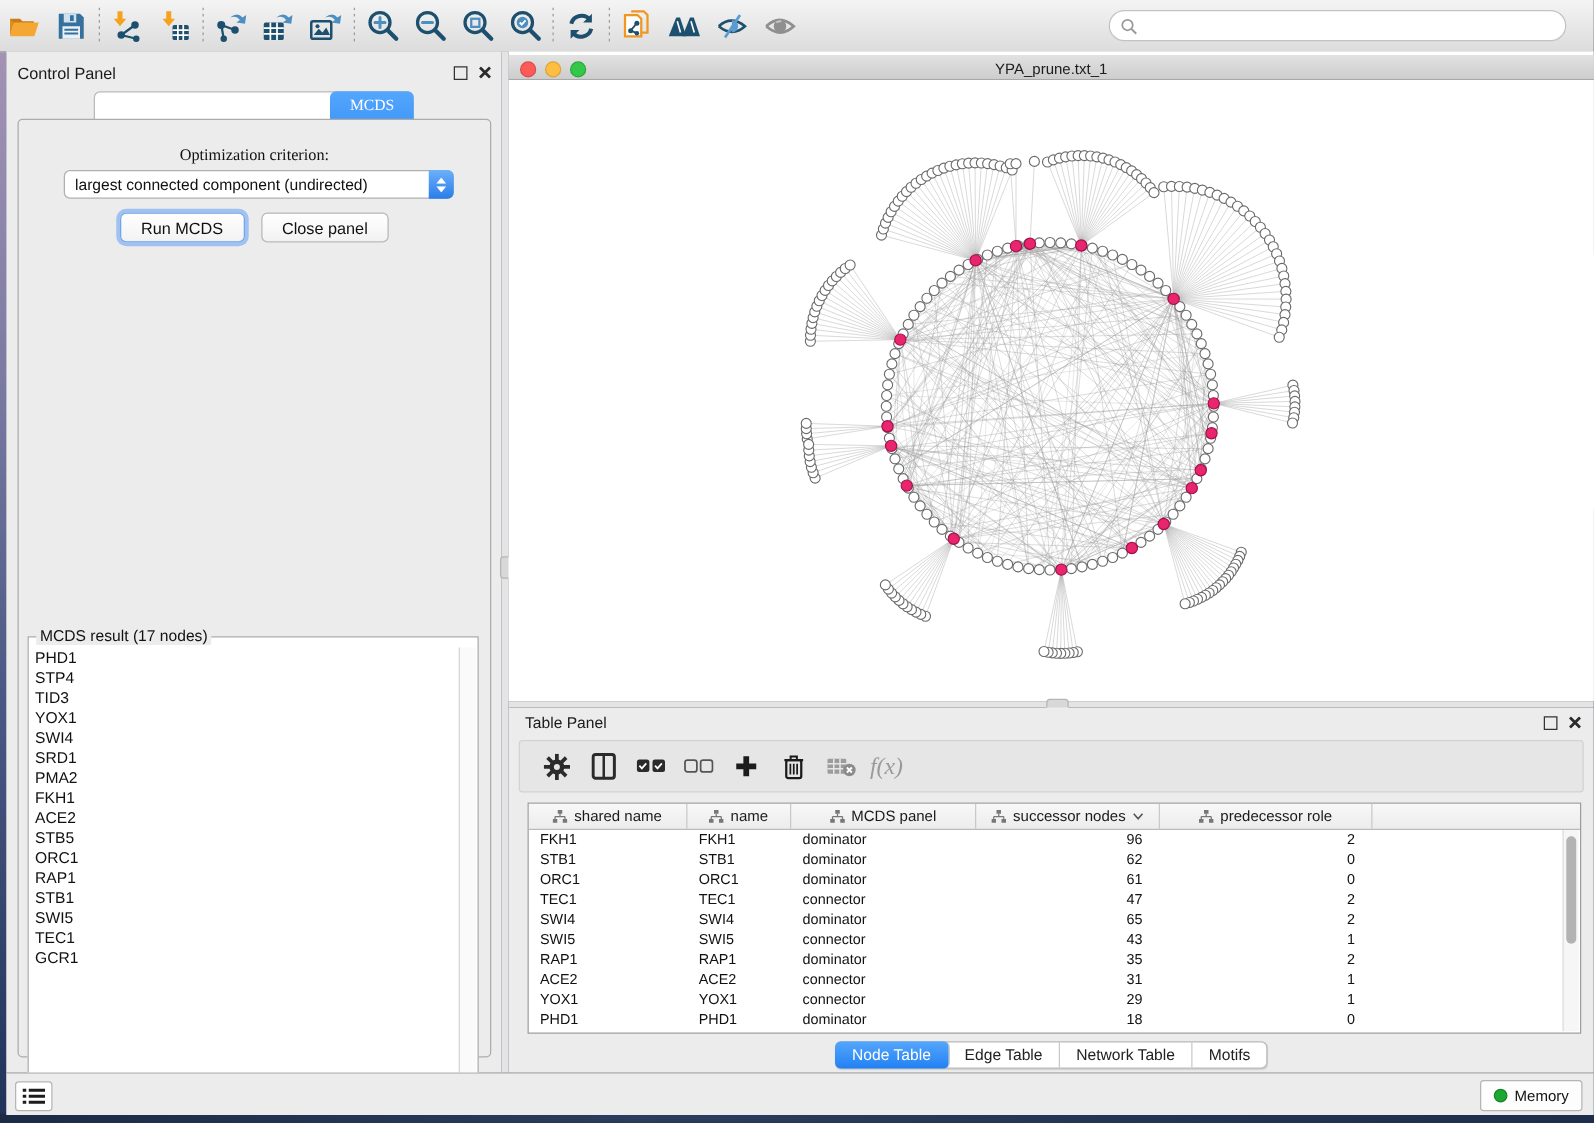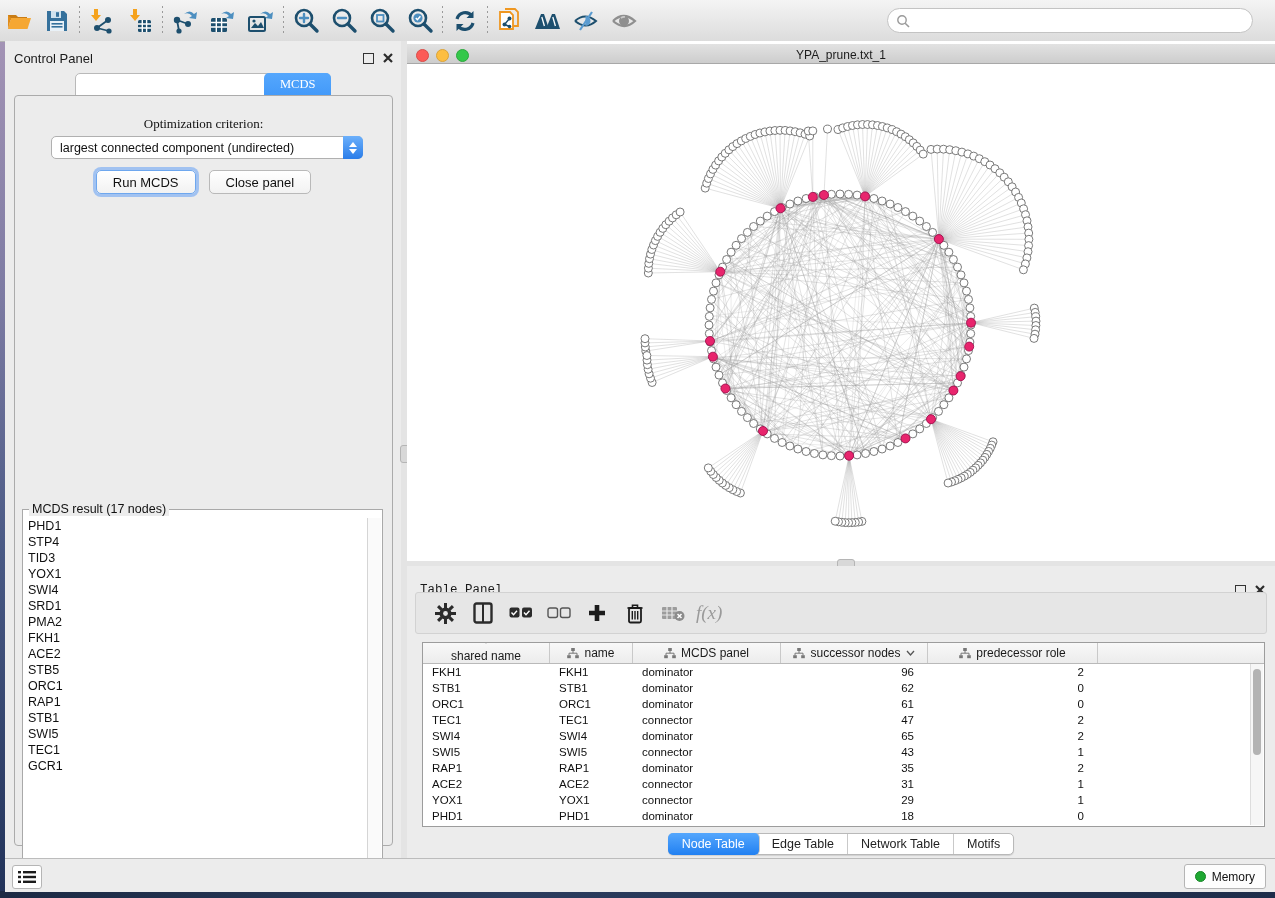--- a/index.html
+++ b/index.html
@@ -64,21 +64,21 @@
   .net-titlebar{position:absolute;left:0;top:3px;width:100%;height:20px;
     background:linear-gradient(180deg,#e2e2e2,#cdcdcd);border-bottom:1px solid #a8a8a8;box-sizing:border-box;}
   .tl{position:absolute;top:5px;width:11px;height:11px;border-radius:50%;}
   .tl.red{left:9px;background:#fc5b57;border:0.5px solid #d94c48;}
   .tl.yellow{left:29px;background:#fdbe41;border:0.5px solid #dba338;}
   .tl.green{left:49px;background:#34c84a;border:0.5px solid #2aa83d;}
   .net-title{position:absolute;left:0;top:3px;width:100%;text-align:center;font-size:12px;color:#1c1c1c;line-height:17px;}
   .net-canvas{position:absolute;left:0;top:23px;width:868px;height:497px;background:#fff;}
   
   .tpanel{position:absolute;left:407px;top:566px;width:868px;height:292px;background:#ececec;}
-  .tp-title-row{position:absolute;left:13px;top:16px;right:10px;height:16px;display:flex;align-items:center;font-family:Liberation Mono, monospace;}
+  .tp-title-row{position:absolute;left:13px;top:4px;right:10px;height:16px;display:flex;align-items:center;}
   .tp-title{font-size:12.5px;color:#1a1a1a;}
   .tp-toolbar{position:absolute;left:8px;top:26px;right:8px;height:42px;background:#e6e6e6;
     border:1px solid #d2d2d2;border-radius:3px;display:flex;align-items:center;padding-left:12px;box-sizing:border-box;gap:4px;}
   .tp-btn{width:34px;height:34px;display:flex;align-items:center;justify-content:center;}
   .tablewrap{position:absolute;left:15px;top:76px;width:843px;height:185px;background:#fff;border:1px solid #9c9c9c;box-sizing:border-box;overflow:hidden;}
   .thead{display:flex;height:20px;background:linear-gradient(180deg,#f8f8f8,#ececec);border-bottom:1px solid #b9b9b9;}
   .th{display:flex;align-items:center;justify-content:center;gap:5px;font-size:12px;color:#1a1a1a;
     border-right:1px solid #c9c9c9;box-sizing:border-box;height:20px;}
   .th.filler{flex:1;border-right:none;}
   .tbody .tr{display:flex;height:16px;font-size:11.5px;color:#111;}
@@ -1169,21 +1169,21 @@
       </svg>
     </span>
     <span class="tp-btn">
       <svg width="34" height="22" viewBox="0 0 34 22">
         <text x="2" y="17" font-family="Liberation Serif, DejaVu Serif, serif" font-style="italic" font-size="19" fill="#9a9a9a">f(x)</text>
       </svg>
     </span>
   </div>
   <div class="tablewrap">
     <div class="thead" id="thead">
-        <div class="th" style="width: 127px; flex-direction: column;">
+        <div class="th" style="width: 127px;">
           <svg width="12" height="11" viewBox="0 0 12 11">
             <rect x="4.2" y="0" width="3.6" height="3" fill="#777"></rect>
             <path d="M6 3 v2.2 M2 5.2 h8 M2 5.2 v2 M10 5.2 v2" stroke="#777" stroke-width="1" fill="none"></path>
             <rect x="0.2" y="7.2" width="3.6" height="3" fill="#777"></rect>
             <rect x="8.2" y="7.2" width="3.6" height="3" fill="#777"></rect>
           </svg>
           <span>shared name</span>
         </div>
         <div class="th" style="width: 83px;">
           <svg width="12" height="11" viewBox="0 0 12 11">

